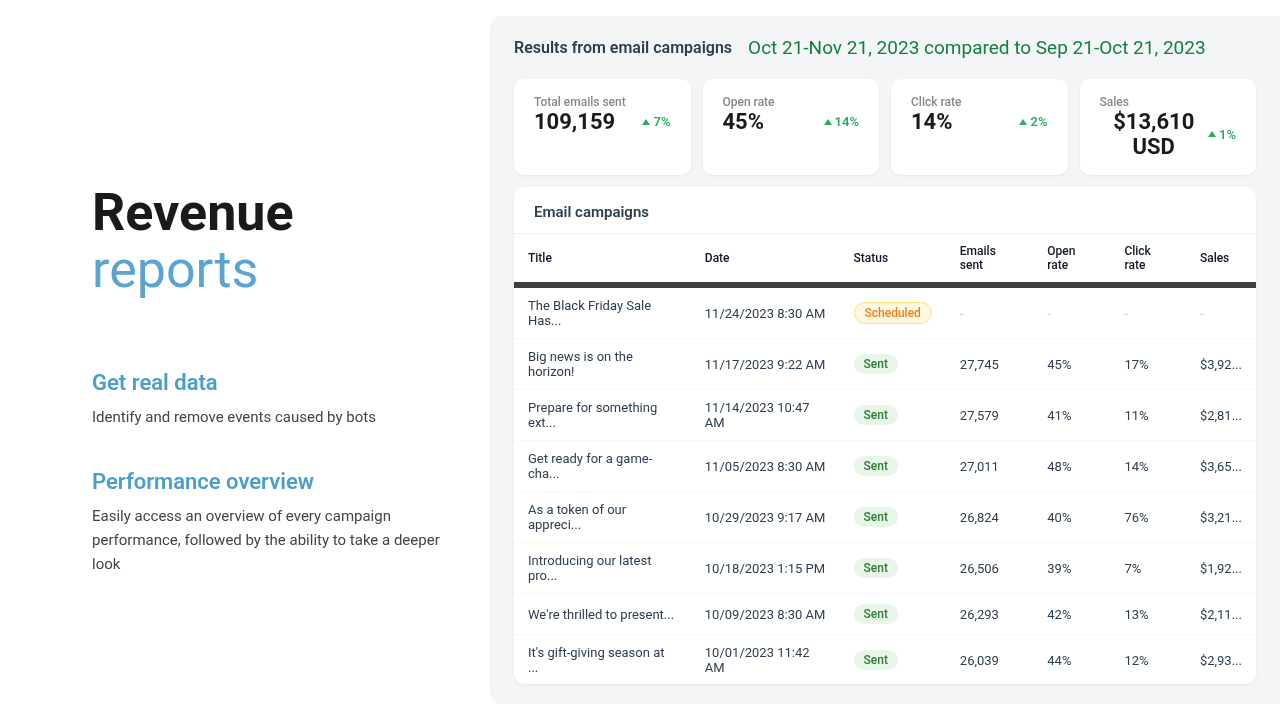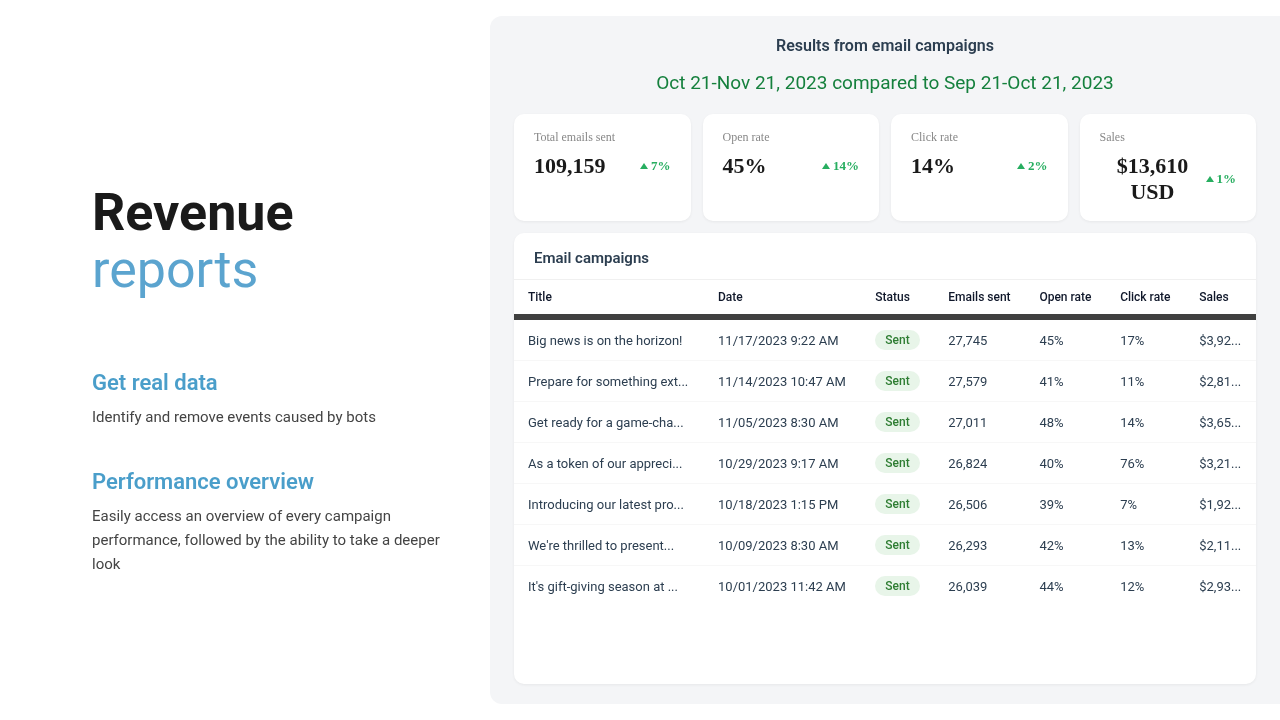--- a/index.html
+++ b/index.html
@@ -61,21 +61,20 @@
       flex-direction: column;
       gap: 12px;
     }
 
     
     .results-header {
       display: flex;
       align-items: center;
       gap: 16px;
       padding: 0 24px 8px 24px;
-      flex-direction: column;
     }
 
     .results-title {
       font-size: 16px;
       font-weight: 600;
       color: #2c3e50;
     }
 
     .results-date {
       font-size: 19px;
@@ -89,23 +88,22 @@
       padding: 0 24px;
     }
 
     .stat-card {
       background: #fff;
       border-radius: 10px;
       padding: 16px 20px;
       flex: 1;
       display: flex;
       flex-direction: column;
-      gap: 8px;
+      gap: 0;
       box-shadow: 0 1px 3px rgba(0,0,0,0.06);
-      font-family: Liberation Serif, serif;
     }
 
     .stat-label {
       font-size: 12px;
       color: #888;
       font-weight: 500;
     }
 
     .stat-value-row {
       display: flex;
@@ -296,20 +294,29 @@
               <th>Date</th>
               <th>Status</th>
               <th>Emails sent</th>
               <th>Open rate</th>
               <th>Click rate</th>
               <th>Sales</th>
             </tr>
           </thead>
         <tbody id="table-body">
             <tr>
+              <td>The Black Friday Sale Has...</td>
+              <td>11/24/2023 8:30 AM</td>
+              <td><span class="status-badge status-scheduled">Scheduled</span></td>
+              <td class="dash-cell">-</td>
+              <td class="dash-cell">-</td>
+              <td class="dash-cell">-</td>
+              <td class="dash-cell">-</td>
+            </tr>
+            <tr>
               <td>Big news is on the horizon!</td>
               <td>11/17/2023 9:22 AM</td>
               <td><span class="status-badge status-sent">Sent</span></td>
               <td>27,745</td>
               <td>45%</td>
               <td>17%</td>
               <td>$3,92...</td>
             </tr>
             <tr>
               <td>Prepare for something ext...</td>

